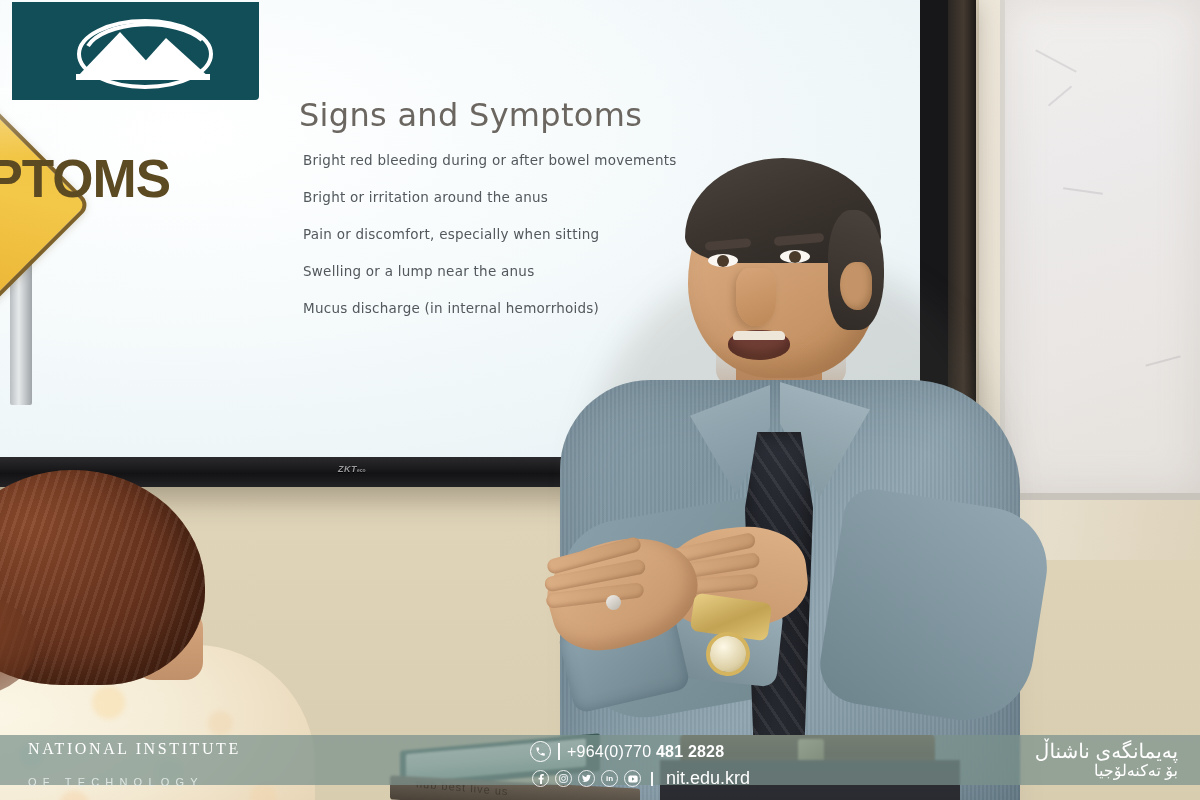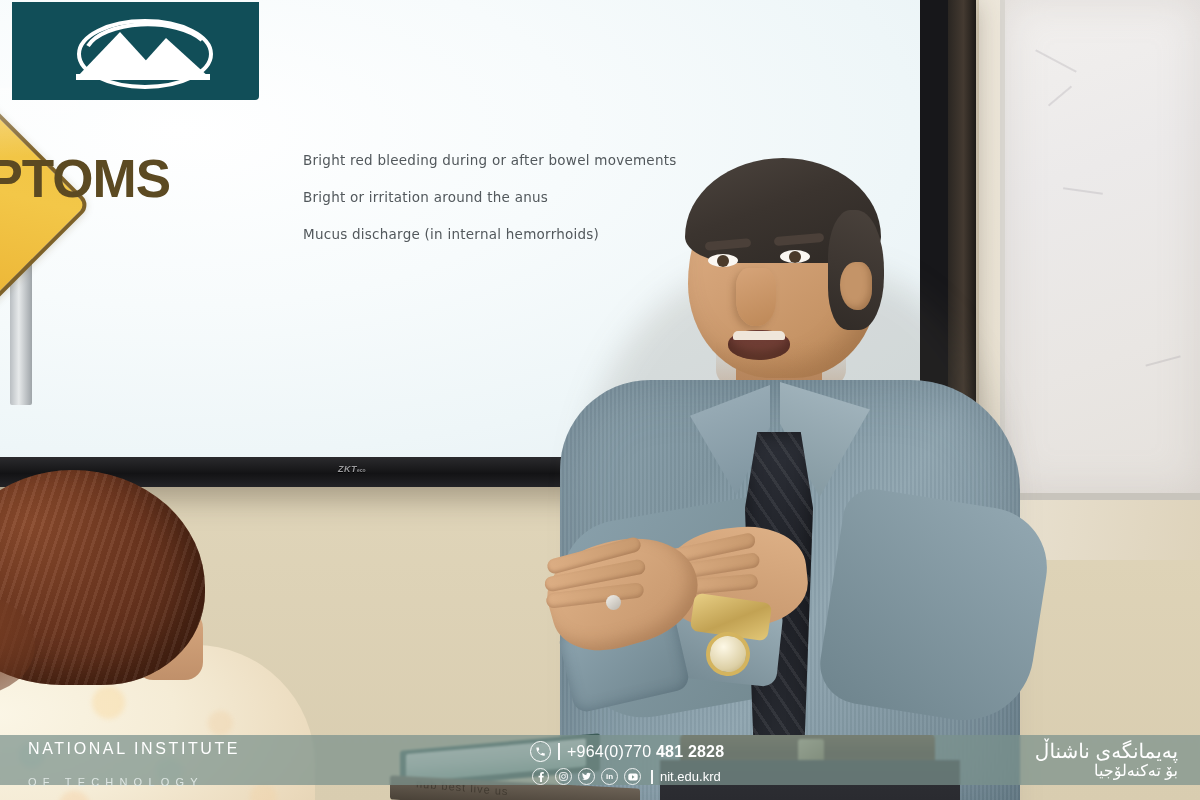--- a/index.html
+++ b/index.html
@@ -353,39 +353,39 @@
   
   .footer {
     position:absolute; left:0; top:735px; width:1200px; height:50px;
     background:rgba(122,146,140,.72);
     backdrop-filter:blur(1px);
     display:flex; align-items:center;
   }
   .footer-left { position:absolute; left:28px; top:5px; }
   .f-l1 {
     font-size:16px; letter-spacing:2.6px; color:#ffffff; font-weight:400;
-    font-family:Liberation Sans, sans-serif;
+    font-family:Liberation Serif, serif;
   }
   .f-l2 {
     font-size:11px; letter-spacing:6.2px; color:#e6eeec;
     font-family:"Liberation Sans", sans-serif; margin-top:18px;
     opacity:.88;
   }
   .footer-center { position:absolute; left:530px; top:6px; color:#fff; }
   .f-phone-row { display:flex; align-items:center; gap:7px; }
   .f-phone-txt { font-size:16px; letter-spacing:.2px; }
   .f-phone-txt b { font-weight:bold; }
   .f-divider { width:2px; height:17px; background:#ffffff; opacity:.95; }
   .f-social-row { display:flex; align-items:center; gap:6px; margin-top:6px; margin-left:2px; }
   .f-social {
     width:17px; height:17px; border:1.1px solid rgba(255,255,255,.85);
     border-radius:50%; display:flex; align-items:center; justify-content:center;
     color:#fff; font-size:9px; font-weight:bold;
   }
-  .f-site { font-size:13px; margin-left:1px; }
+  .f-site { font-size:18px; margin-left:7px; }
   .footer-right {
     position:absolute; right:22px; top:6px; color:#fff; text-align:right;
     direction:rtl; line-height:20px;
   }
   .f-ku1 { font-size:20px; letter-spacing:.3px; }
   .f-ku2 { font-size:16px; letter-spacing:3.5px; }
   .circle-phone {
     width:21px; height:21px; border:1.3px solid #fff; border-radius:50%;
     display:flex; align-items:center; justify-content:center;
   }
@@ -412,23 +412,26 @@
     
     
   </div>
   <div class="tv-screen"></div>
 
   <div class="sign-post"></div>
   <div class="sign-diamond"></div>
   <div class="sign-text">PTOMS</div>
   <div class="sign-glare"></div>
 
+  <div class="slide-title">Signs and Symptoms</div>
   <div class="bullets">
     <div class="bullet">Bright red bleeding during or after bowel movements</div>
     <div class="bullet">Bright or irritation around the anus</div>
+    <div class="bullet">Pain or discomfort, especially when sitting</div>
+    <div class="bullet">Swelling or a lump near the anus</div>
     <div class="bullet">Mucus discharge (in internal hemorrhoids)</div>
   </div>
 
   <div class="tv-bottom-bezel"></div>
   <div class="tv-brand">
     <span>ZKT</span><small>eco</small>
   </div>
 
   <div class="logo-box">
     <svg width="150" height="78" viewBox="0 0 150 78">

